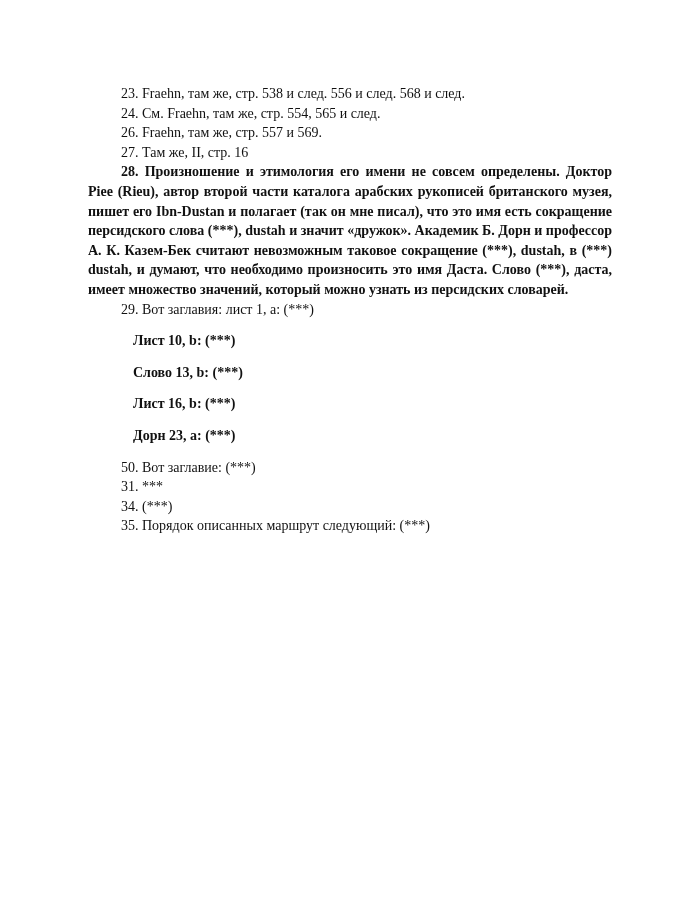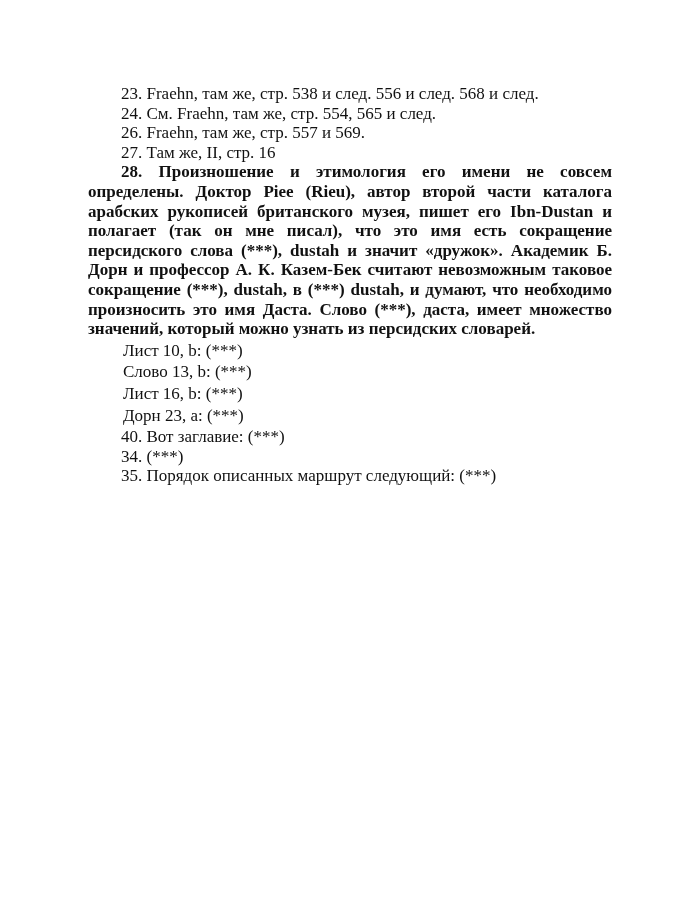--- a/index.html
+++ b/index.html
@@ -3,37 +3,39 @@
   <meta charset="utf-8">
   <style>
     html, body { margin: 0; padding: 0; background: #ffffff; }
     body { width: 700px; height: 906px; position: relative; overflow: hidden; }
     .page {
       position: absolute;
       left: 88px;
       top: 84px;
       width: 524px;
       font-family: "Liberation Serif", serif;
-      font-size: 17px;
+      font-size: 14px;
       line-height: 19.6px;
       color: #111111;
     }
     .p { margin: 0; text-indent: 33px; }
     .j { text-align: justify; font-weight: bold; }
-    .sub { margin: 2px; padding-left: 33px; }
+    .sub { margin: 12px; padding-left: 33px; font-weight: bold; }
   </style>
 </head>
 <body>
 
 <div class="page">
   <p class="p">23. Fraehn, там же, стр. 538 и след. 556 и след. 568 и след.</p>
   <p class="p">24. См. Fraehn, там же, стр. 554, 565 и след.</p>
   <p class="p">26. Fraehn, там же, стр. 557 и 569.</p>
   <p class="p">27. Там же, II, стр. 16</p>
   <p class="p j">28. Произношение и этимология его имени не совсем определены. Доктор Piee (Rieu), автор второй части каталога арабских рукописей британского музея, пишет его Ibn-Dustan и полагает (так он мне писал), что это имя есть сокращение персидского слова (***), dustah и значит «дружок». Академик Б. Дорн и профессор А. К. Казем-Бек считают невозможным таковое сокращение (***), dustah, в (***) dustah, и думают, что необходимо произносить это имя Даста. Слово (***), даста, имеет множество значений, который можно узнать из персидских словарей.</p>
+  <p class="p">29. Вот заглавия: лист 1, а: (***)</p>
   <p class="sub">Лист 10, b: (***)</p>
   <p class="sub">Слово 13, b: (***)</p>
   <p class="sub">Лист 16, b: (***)</p>
   <p class="sub">Дорн 23, а: (***)</p>
-  <p class="p">40. Вот заглавие: (***)</p>
+  <p class="p">50. Вот заглавие: (***)</p>
+  <p class="p">31. ***</p>
   <p class="p">34. (***)</p>
   <p class="p">35. Порядок описанных маршрут следующий: (***)</p>
 </div>
 
 </body></html>

